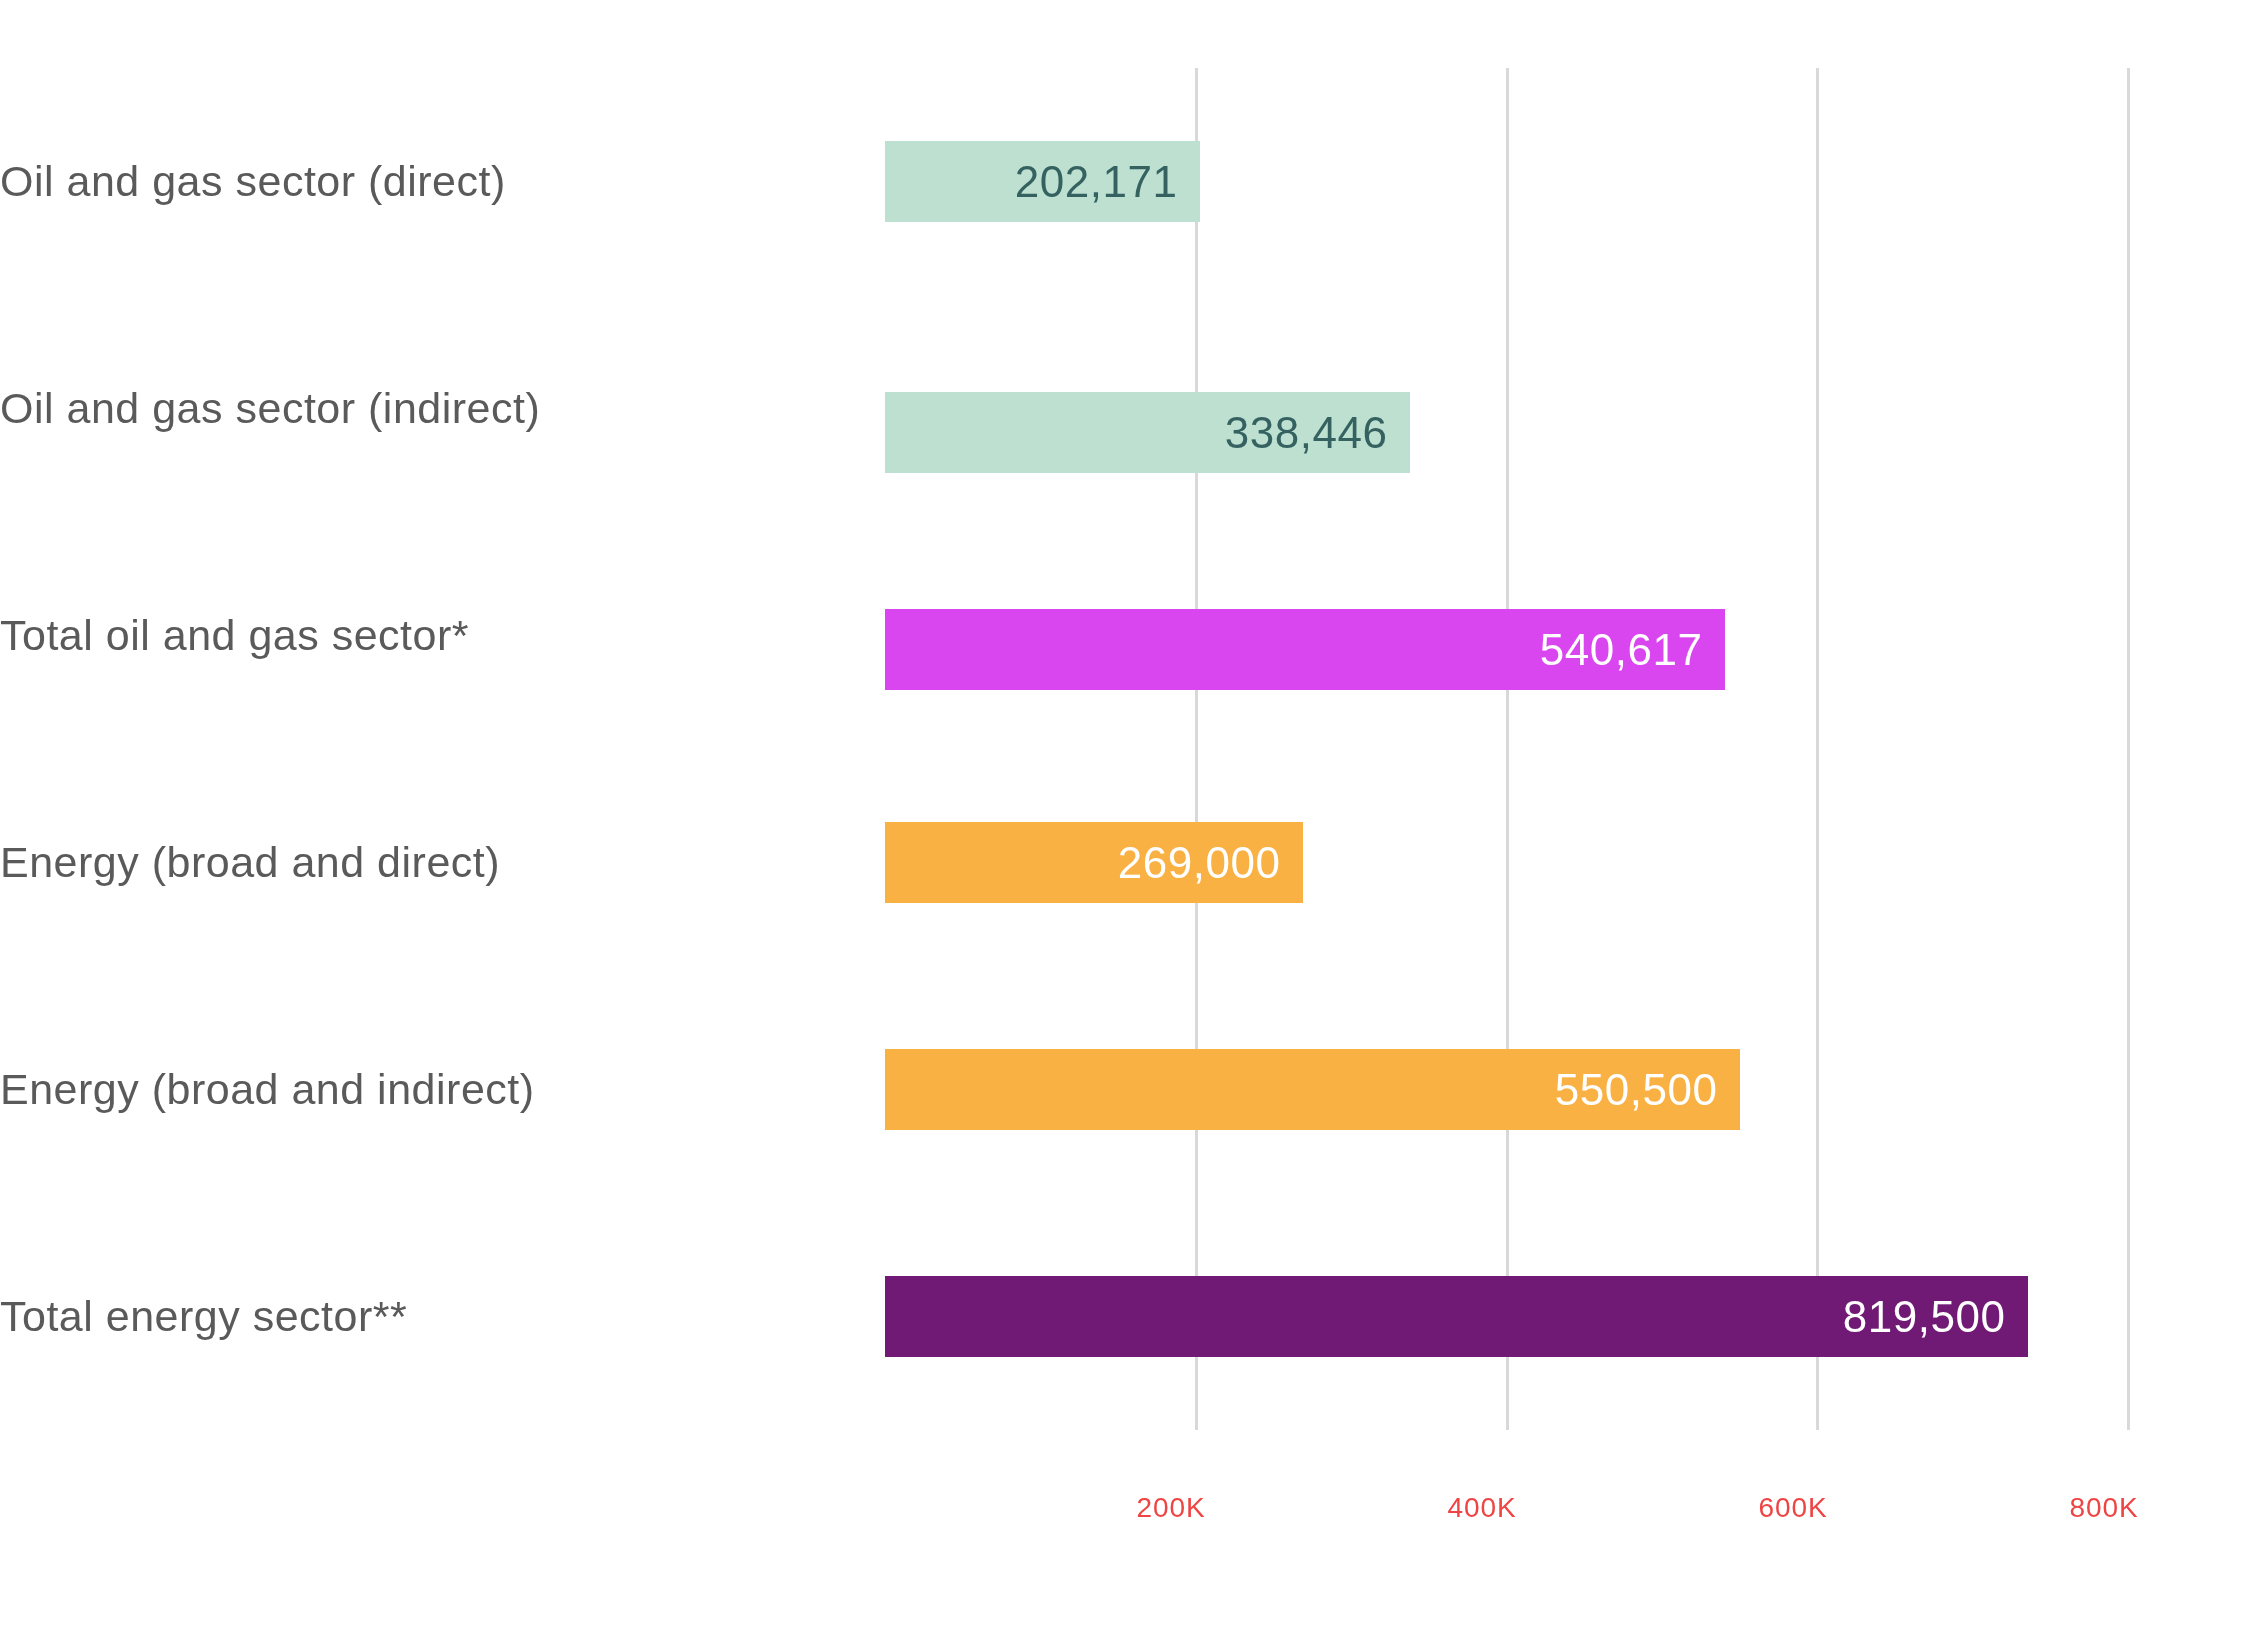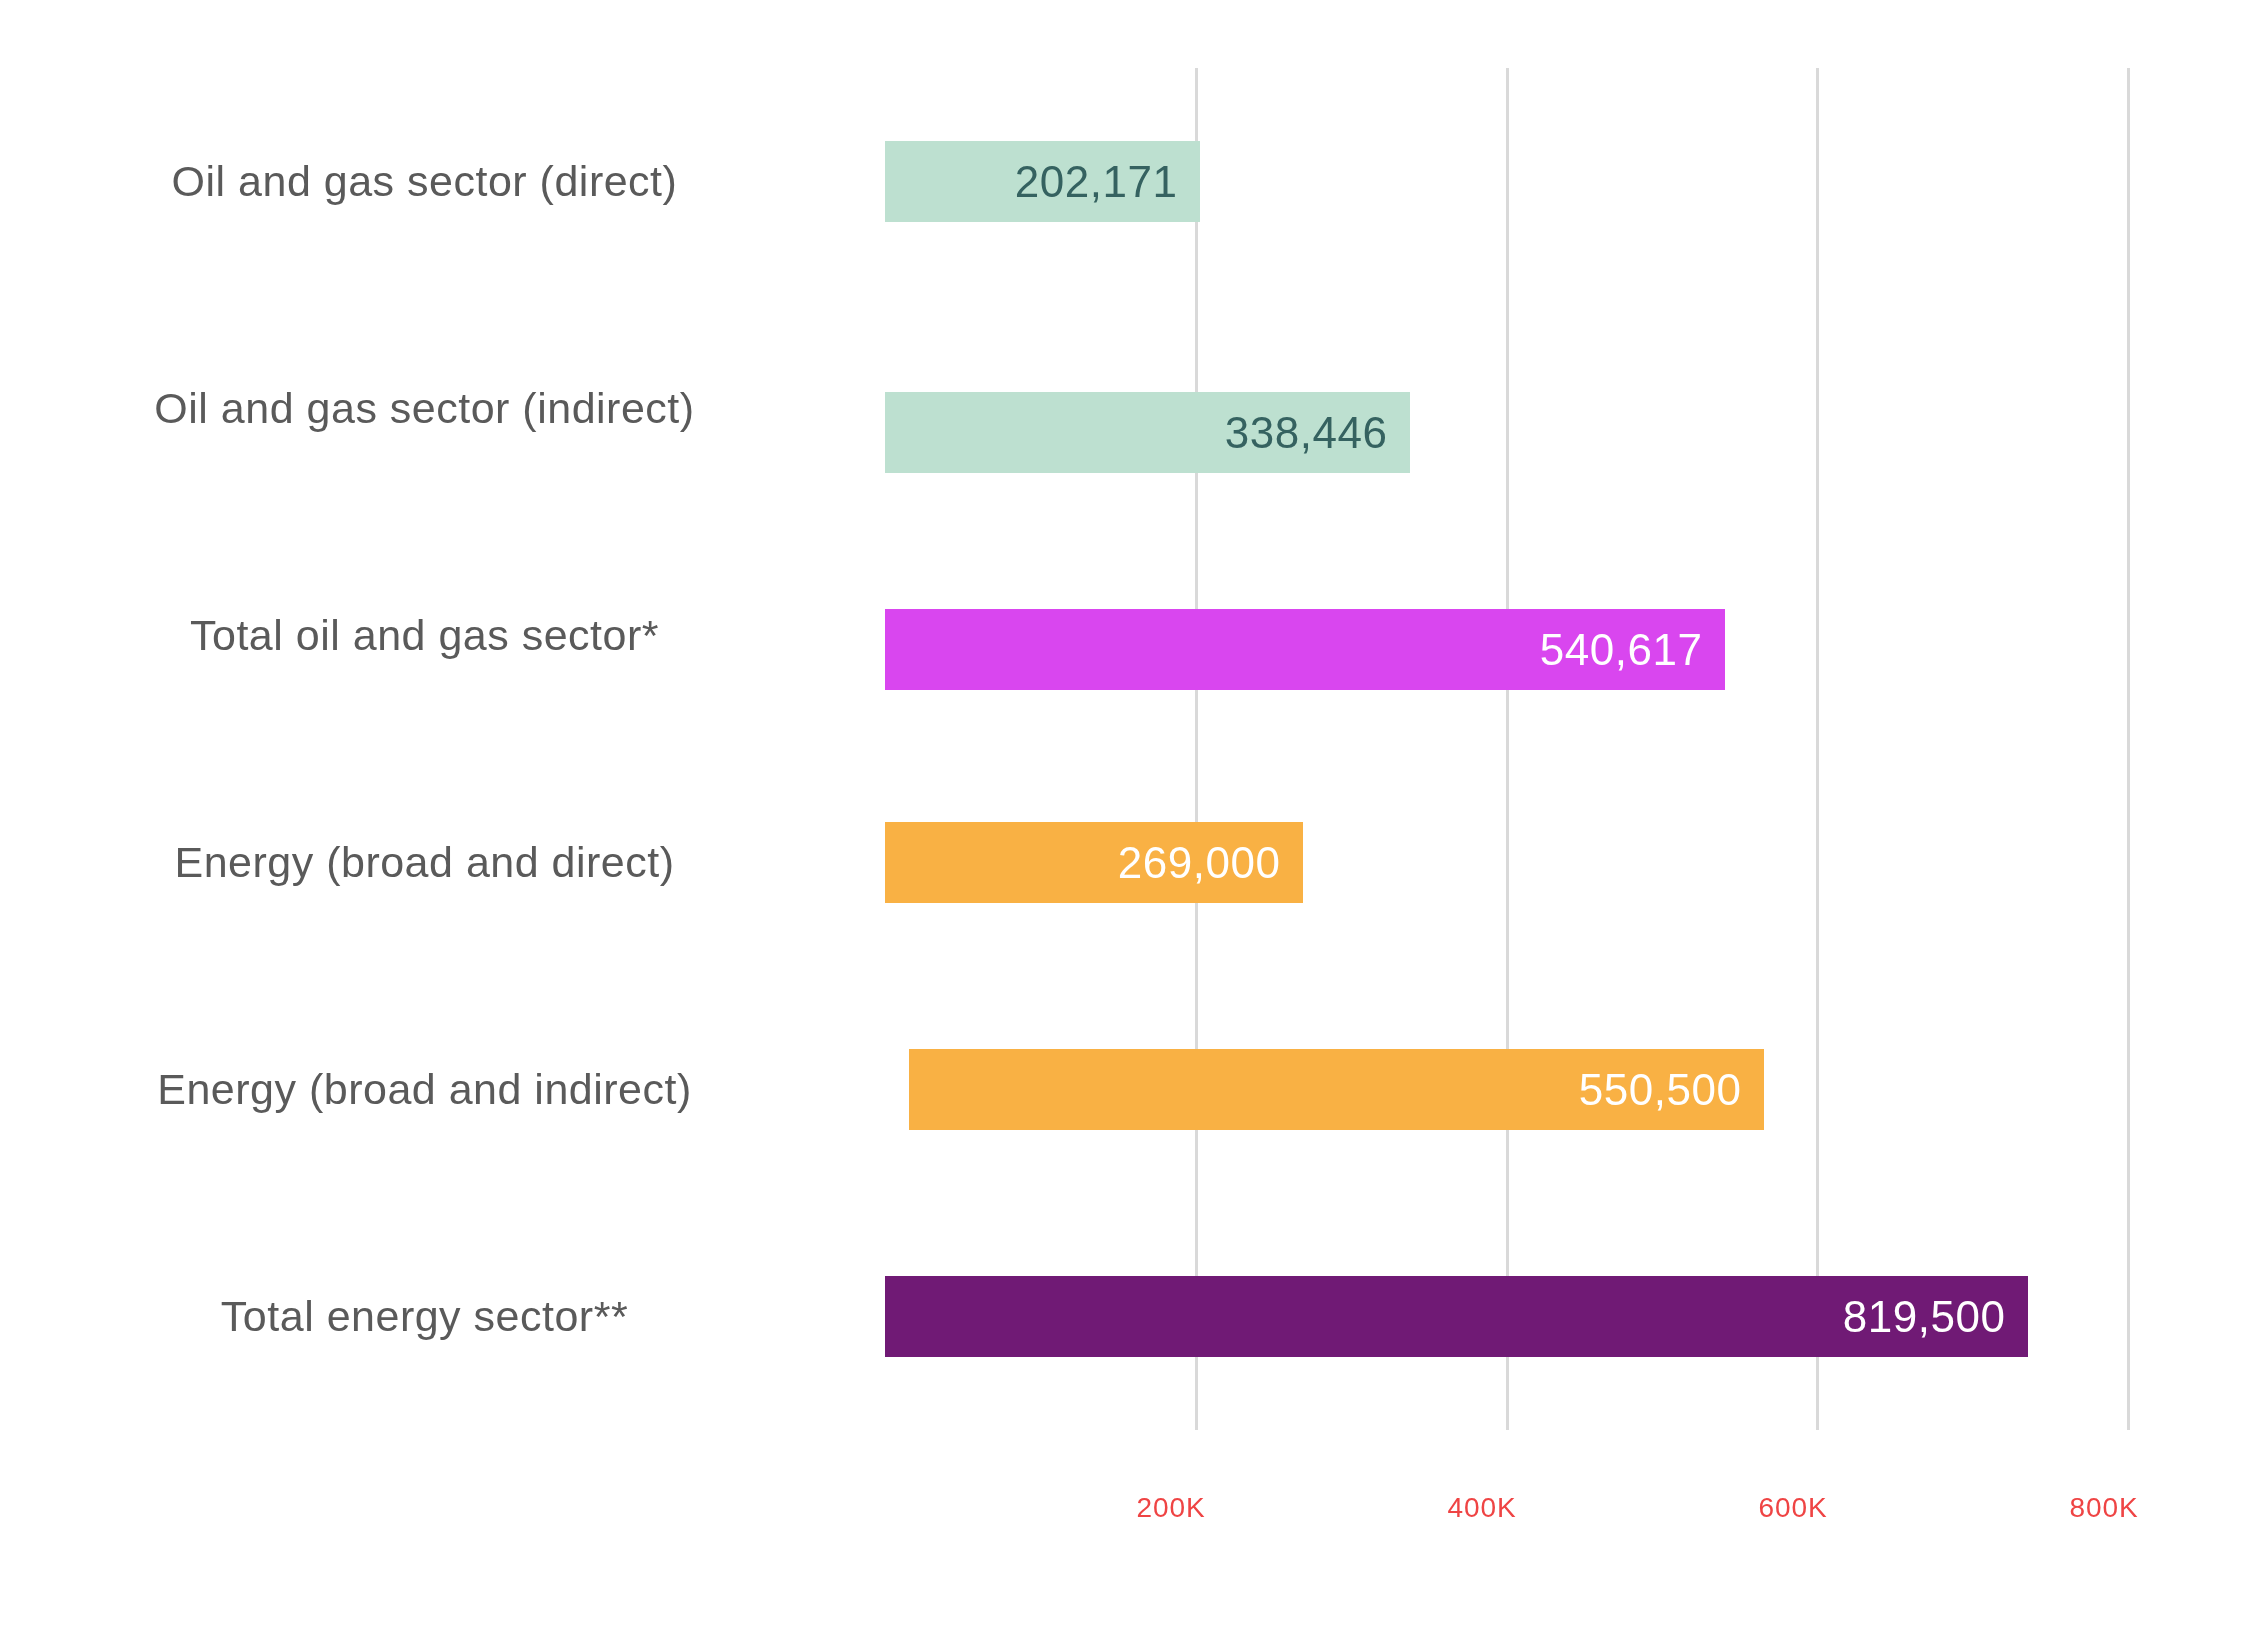--- a/index.html
+++ b/index.html
@@ -41,21 +41,21 @@
   }
   .row {
     height: 227px;
     display: flex;
     align-items: center;
   }
   .cat-label {
     width: 885px;
     box-sizing: border-box;
     padding-right: 36px;
-    text-align: center;
+    text-align: left;
     font-size: 43px;
     letter-spacing: 0.5px;
     color: #5a5a5a;
     white-space: nowrap;
     flex: none;
   }
   .bar {
     height: 81px;
     display: flex;
     align-items: center;
@@ -113,21 +113,21 @@
       </div>
     </div>
     <div class="row">
       <div class="cat-label">Energy (broad and direct)</div>
       <div class="bar" style="width: 418px; background: rgb(249, 177, 68);">
         <span class="bar-value" style="color: rgb(255, 255, 255);">269,000</span>
       </div>
     </div>
     <div class="row">
       <div class="cat-label">Energy (broad and indirect)</div>
-      <div class="bar" style="width: 855px; background: rgb(249, 177, 68); margin-left: 24px;">
+      <div class="bar" style="width: 855px; background: rgb(249, 177, 68);">
         <span class="bar-value" style="color: rgb(255, 255, 255);">550,500</span>
       </div>
     </div>
     <div class="row">
       <div class="cat-label">Total energy sector**</div>
       <div class="bar" style="width: 1143px; background: #701a75;">
         <span class="bar-value" style="color: rgb(255, 255, 255);">819,500</span>
       </div>
     </div>
   </div>

